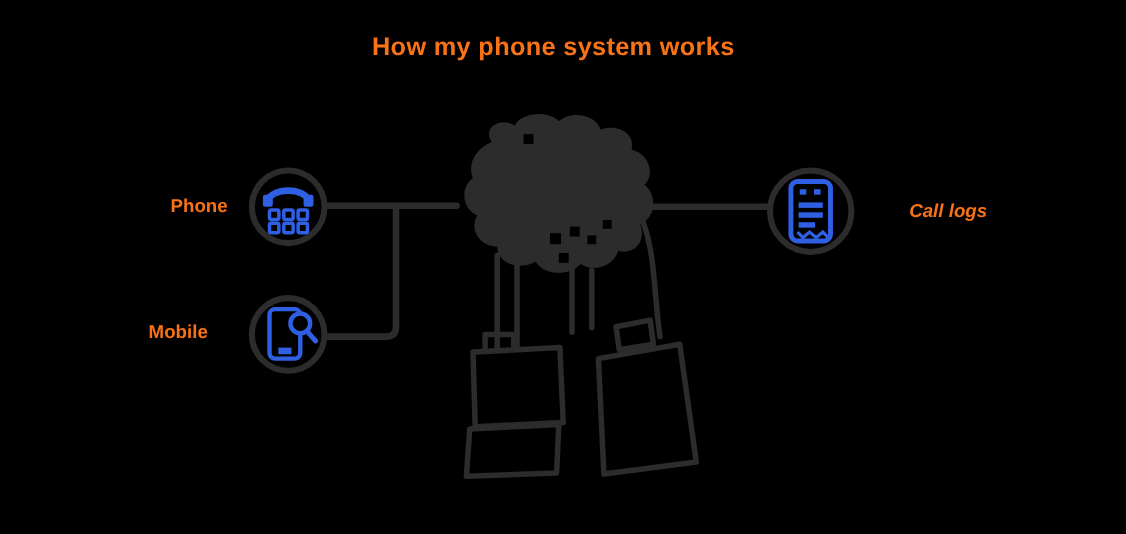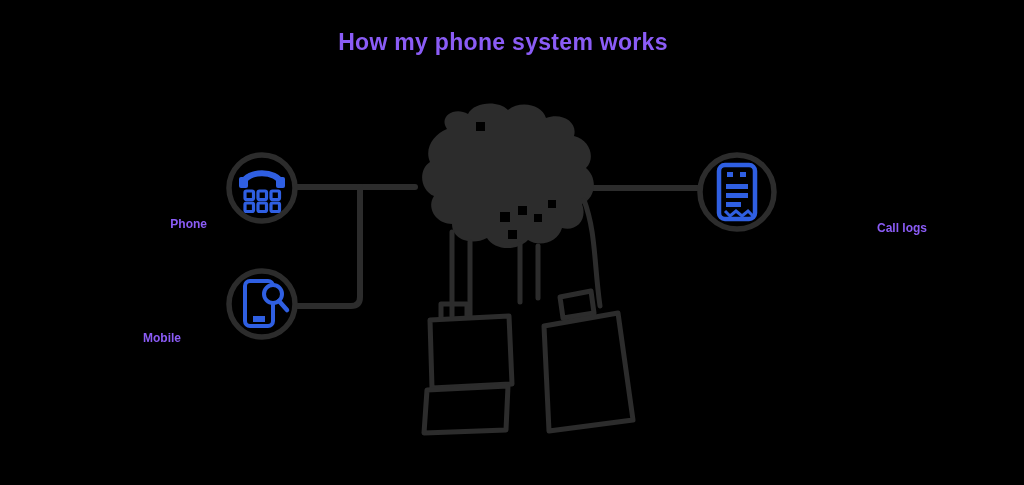--- a/index.html
+++ b/index.html
@@ -1,25 +1,25 @@
 <!DOCTYPE html>
 <html><head>
 <meta charset="utf-8">
 <style>
   html,body{margin:0;padding:0;background:#000;}
   .stage{
     position:relative;width:1024px;height:485px;background:#000000;
     overflow:hidden;font-family:"Liberation Sans",sans-serif;
   }
-  .dtext{position:absolute;color:#8b5cf6;font-weight:700;line-height:1.1;}
+  .dtext{position:absolute;color:#f97316;font-weight:700;line-height:1.1;}
   .title{left:312px;top:30px;width:382px;text-align:center;font-size:23px;letter-spacing:.3px;}
-  .lbl{font-size:12px;margin-top:39px;}
+  .lbl{font-size:17px;}
   .lbl-phone{left:117px;top:179px;width:90px;text-align:right;}
   .lbl-mobile{left:117px;top:293px;width:90px;text-align:center;}
-  .lbl-logs{left:797px;top:183px;width:130px;text-align:right;}
+  .lbl-logs{left:797px;top:183px;width:130px;text-align:center;font-style:italic;}
   svg{position:absolute;left:0;top:0;}
 </style>
 </head>
 <body>
 
 <div class="stage">
 
   <svg width="1024" height="485" viewBox="0 0 1024 485">
 
     <g stroke="#2c2c2c" stroke-width="6" fill="none" stroke-linecap="round">

